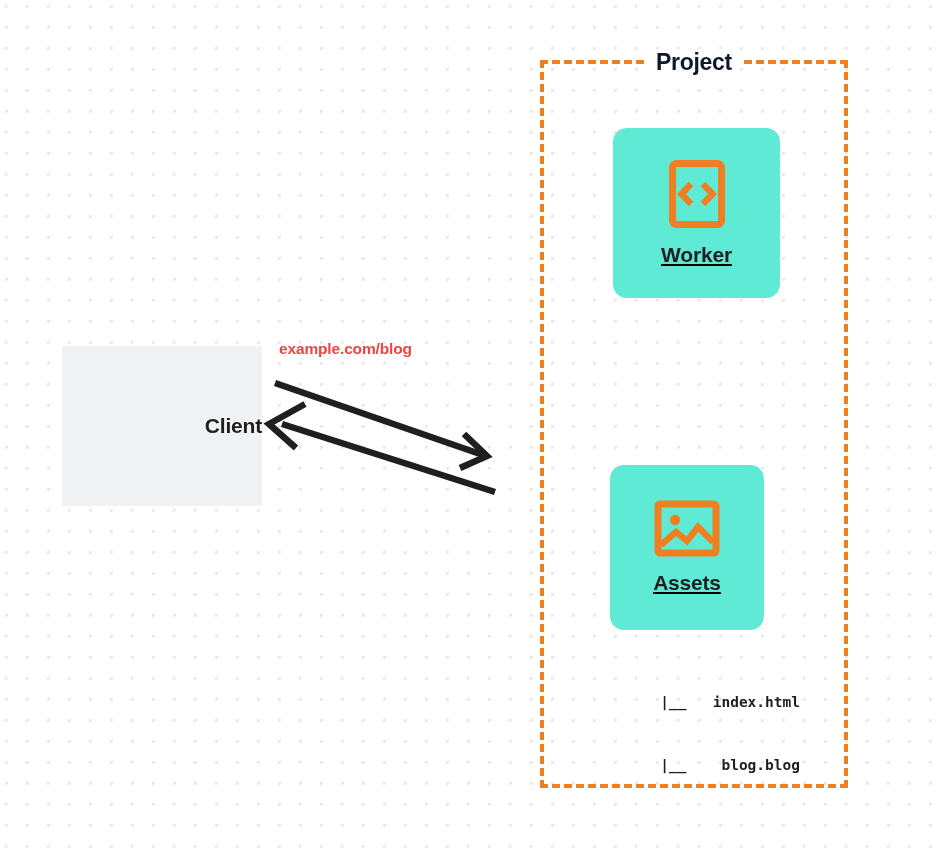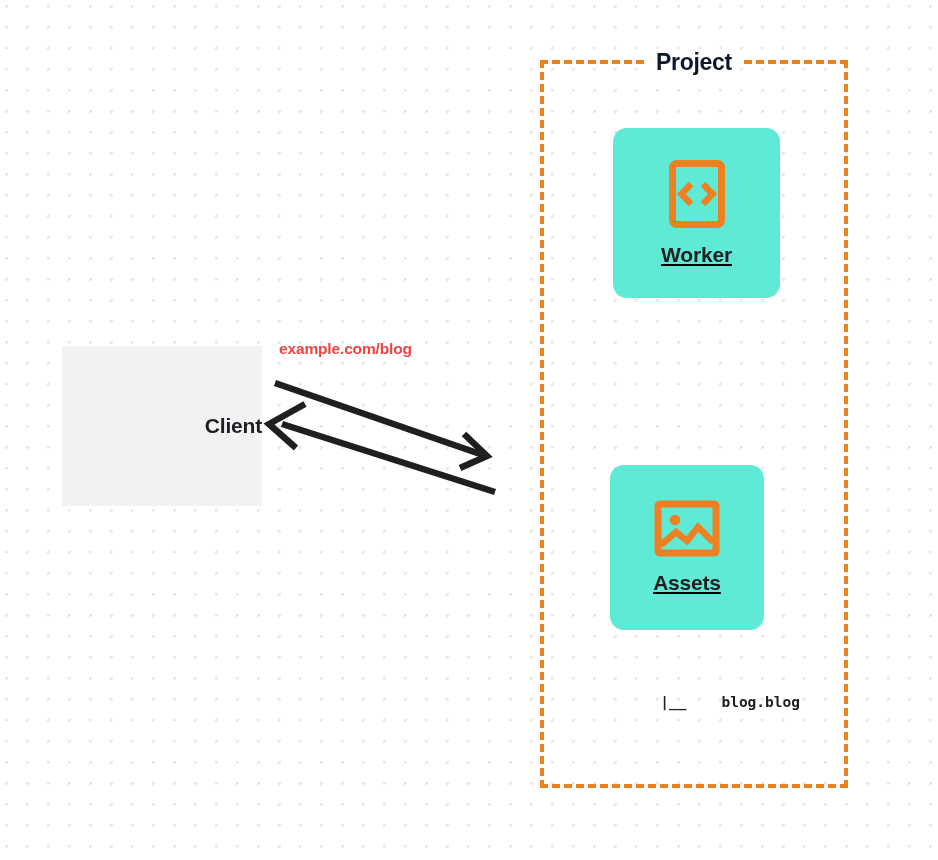--- a/index.html
+++ b/index.html
@@ -184,17 +184,18 @@
   <div id="assets-card" class="service-card">
     <svg class="service-icon" width="66" height="57" viewBox="0 0 66 57">
       <rect x="4" y="4" width="58" height="49" rx="2" ry="2" fill="none" stroke="#ef8022" stroke-width="7"></rect>
       <circle cx="21" cy="20" r="5.2" fill="#ef8022"></circle>
       <path d="M 7 45 L 22 32 L 33 41 L 44 27 L 59 42" fill="none" stroke="#ef8022" stroke-width="6.5" stroke-linecap="butt" stroke-linejoin="miter"></path>
     </svg>
     <span class="service-label">Assets</span>
   </div>
 
   <div id="asset-file-tree">
+    <span class="tree-line">   |__   index.html</span>
     <span class="tree-line">   |__    blog.blog</span>
     
   </div>
 
 </div>
 
 </body></html>

